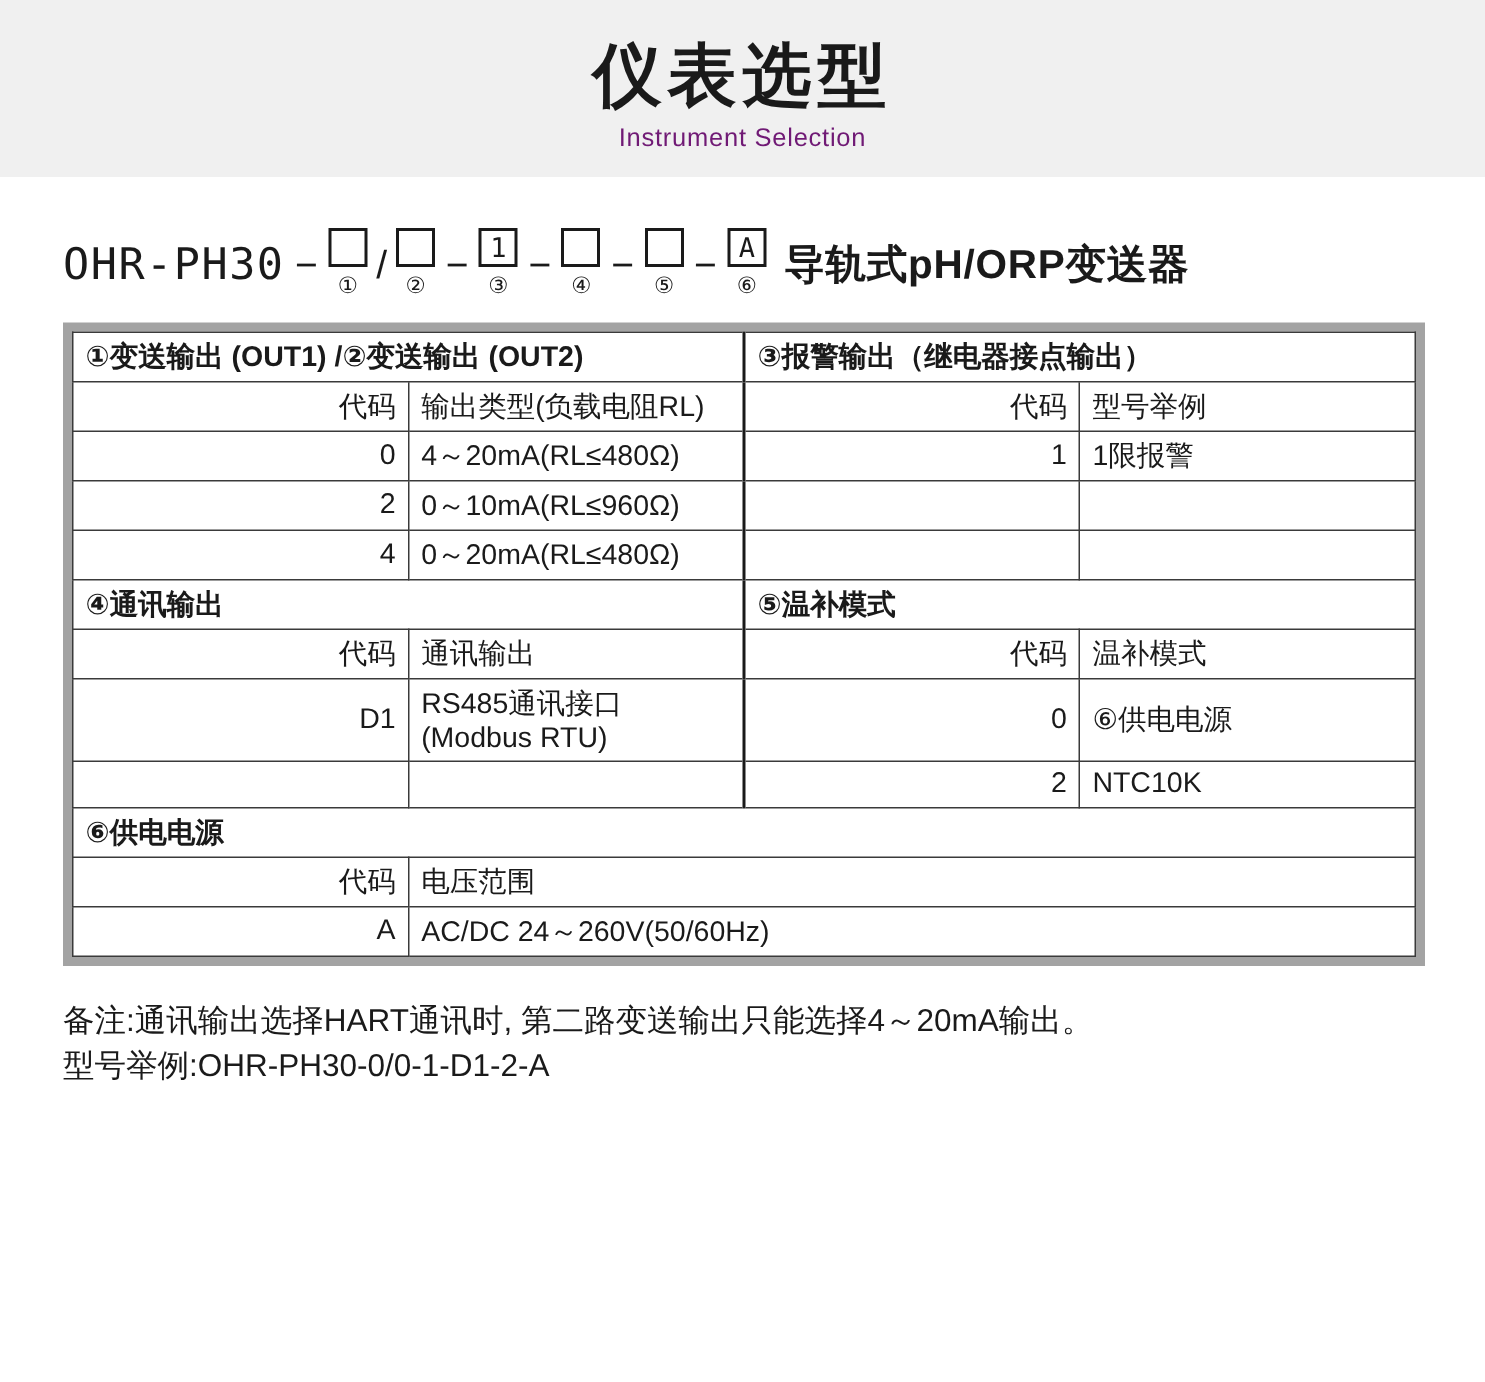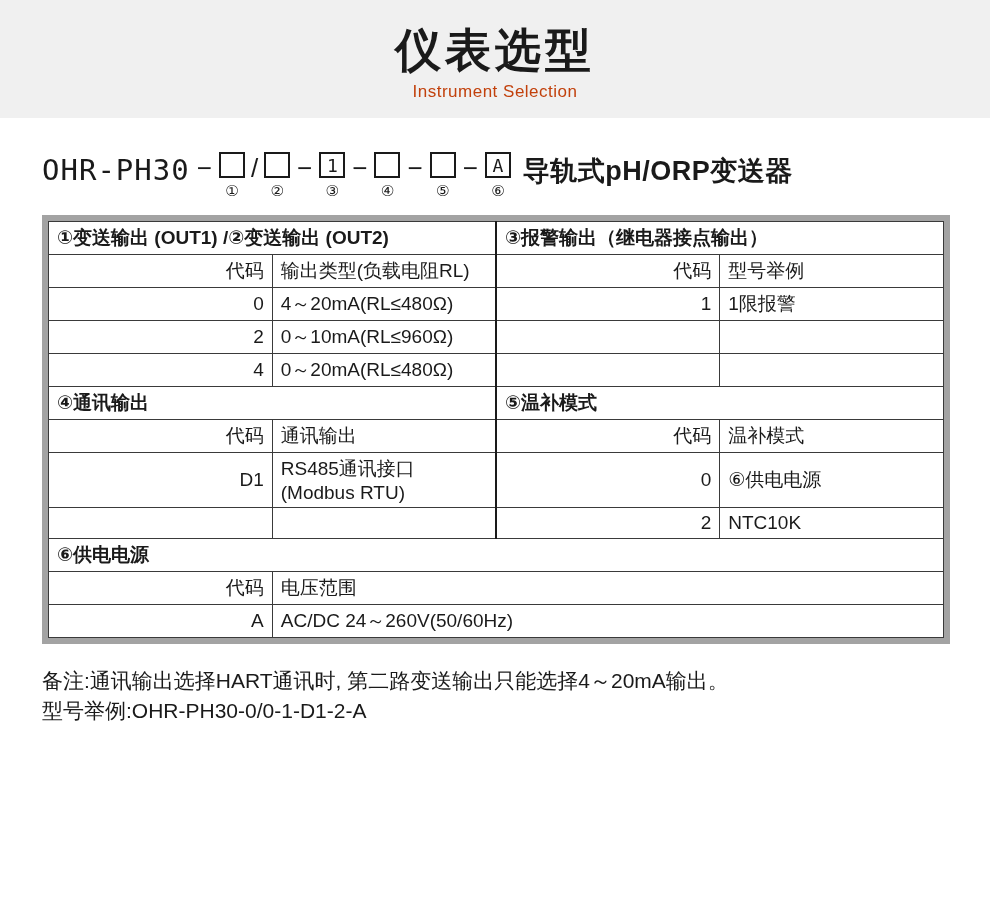--- a/index.html
+++ b/index.html
@@ -29,21 +29,21 @@
   }
   .header-title {
     font-size: 46px;
     font-weight: bold;
     letter-spacing: 4px;
     color: #1a1a1a;
     line-height: 56px;
   }
   .header-subtitle {
     font-size: 17px;
-    color: #c2410c;
+    color: #701a75;
     letter-spacing: 0.5px;
     margin-top: 4px;
   }
   
   .model-area {
     padding: 34px 0 0 42px;
   }
   .model-prefix {
     font-family: "DejaVu Sans Mono", monospace;
     font-size: 29px;
@@ -81,21 +81,21 @@
     line-height: 16px;
   }
   .model-name {
     margin-left: 12px;
     font-size: 27px;
     font-weight: bold;
     letter-spacing: 0.5px;
   }
   .model-line-inner {
     display: flex;
-    align-items: flex-start;
+    align-items: center;
   }
   .inline-top {
     padding-top: 1px;
   }
   
   .tbl-wrap {
     margin: 16px 40px 0 42px;
     border: 6px solid #a3a3a3;
   }
   table.sel {

